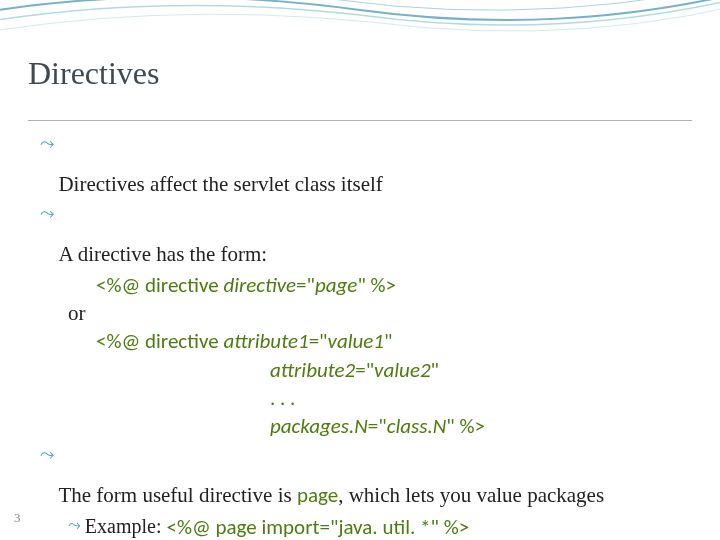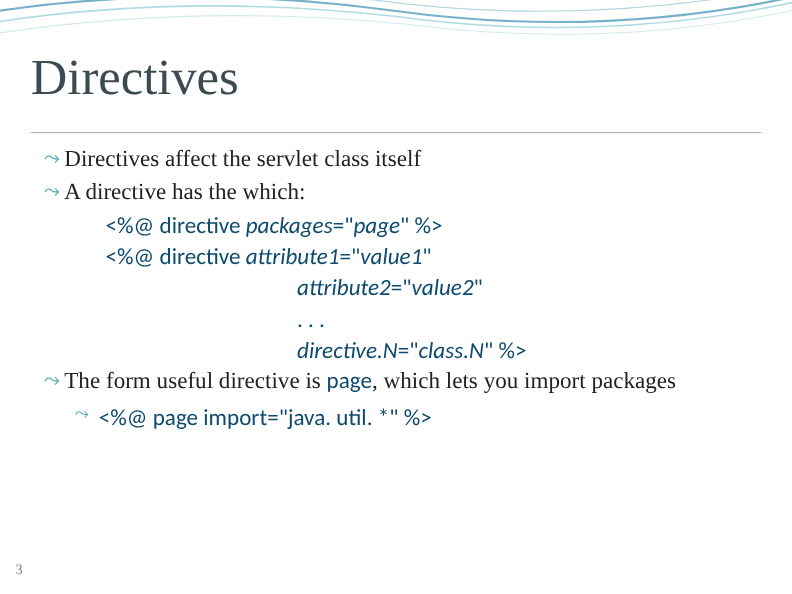--- a/index.html
+++ b/index.html
@@ -14,23 +14,23 @@
   .swoosh {
     position: absolute;
     top: -40px;
     left: -60px;
     width: 850px;
     height: 130px;
     pointer-events: none;
   }
   .title {
     position: absolute;
-    top: 43px;
+    top: 55px;
     left: 28px;
-    font-size: 46px;
+    font-size: 32px;
     color: #3d4a52;
     font-weight: normal;
   }
   .divider {
     position: absolute;
     top: 120px;
     left: 28px;
     width: 664px;
     height: 1px;
     background: #b0b0b0;
@@ -51,26 +51,27 @@
   }
   .bullet {
     font-family: 'Segoe UI', Arial, sans-serif;
     font-size: 18px;
     color: #4ea9b0;
     margin-right: 4px;
     line-height: 1.45;
   }
   .line-text {
     flex: 1;
+    margin-top: 40px;
   }
   .indent1 { padding-left: 56px; }
   .or-line { padding-left: 28px; }
   .code {
     font-family: Calibri, Arial, sans-serif;
-    color: #0c4a6e;
+    color: #4d7c0f;
     font-size: 21px;
   }
   .attr-indent {
     padding-left: 230px;
   }
   .sub-bullet {
     display: flex;
     align-items: flex-start;
     padding-left: 28px;
     margin-top: 4px;
@@ -102,52 +103,53 @@
 
 <div class="content">
 
   <div class="bullet-line">
     <span class="bullet">⤳</span>
     <span class="line-text">Directives affect the servlet class itself</span>
   </div>
 
   <div class="bullet-line">
     <span class="bullet">⤳</span>
-    <span class="line-text">A directive has the which:</span>
+    <span class="line-text">A directive has the form:</span>
   </div>
 
   <div class="indent1">
-    <span class="code">&lt;%@ directive </span><span class="code"><i>packages</i></span><span class="code">="</span><span class="code"><i>page</i></span><span class="code">" %&gt;</span>
+    <span class="code">&lt;%@ directive </span><span class="code"><i>directive</i></span><span class="code">="</span><span class="code"><i>page</i></span><span class="code">" %&gt;</span>
   </div>
 
+  <div class="or-line">or</div>
 
   <div class="indent1">
     <span class="code">&lt;%@ directive </span><span class="code"><i>attribute1</i></span><span class="code">="</span><span class="code"><i>value1</i></span><span class="code">"</span>
   </div>
 
   <div class="attr-indent">
     <span class="code"><i>attribute2</i></span><span class="code">="</span><span class="code"><i>value2</i></span><span class="code">"</span>
   </div>
 
   <div class="attr-indent">
     <span class="code">. . .</span>
   </div>
 
   <div class="attr-indent">
-    <span class="code"><i>directive.N</i></span><span class="code">="</span><span class="code"><i>class.N</i></span><span class="code">" %&gt;</span>
+    <span class="code"><i>packages.N</i></span><span class="code">="</span><span class="code"><i>class.N</i></span><span class="code">" %&gt;</span>
   </div>
 
   <div class="bullet-line">
     <span class="bullet">⤳</span>
     <span class="line-text">
-      <span>The form useful directive is </span><span class="code">page</span><span>, which lets you import packages</span>
+      <span>The form useful directive is </span><span class="code">page</span><span>, which lets you value packages</span>
     </span>
   </div>
 
   <div class="sub-bullet">
     <span class="bullet">⤳</span>
-    &nbsp;
+    <span>Example:  </span>&nbsp;
     <span class="code">&lt;%@ page import="java. util. *" %&gt;</span>
   </div>
 
 </div>
 
 <div class="page-num">3</div>
 
 </body></html>

